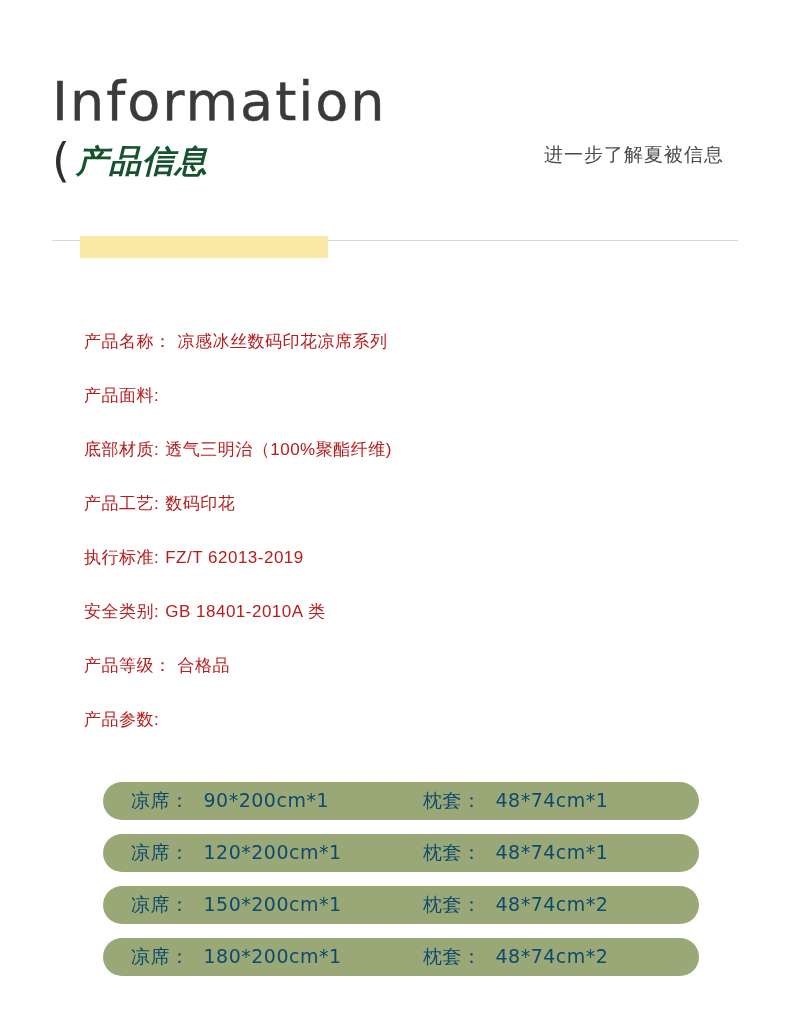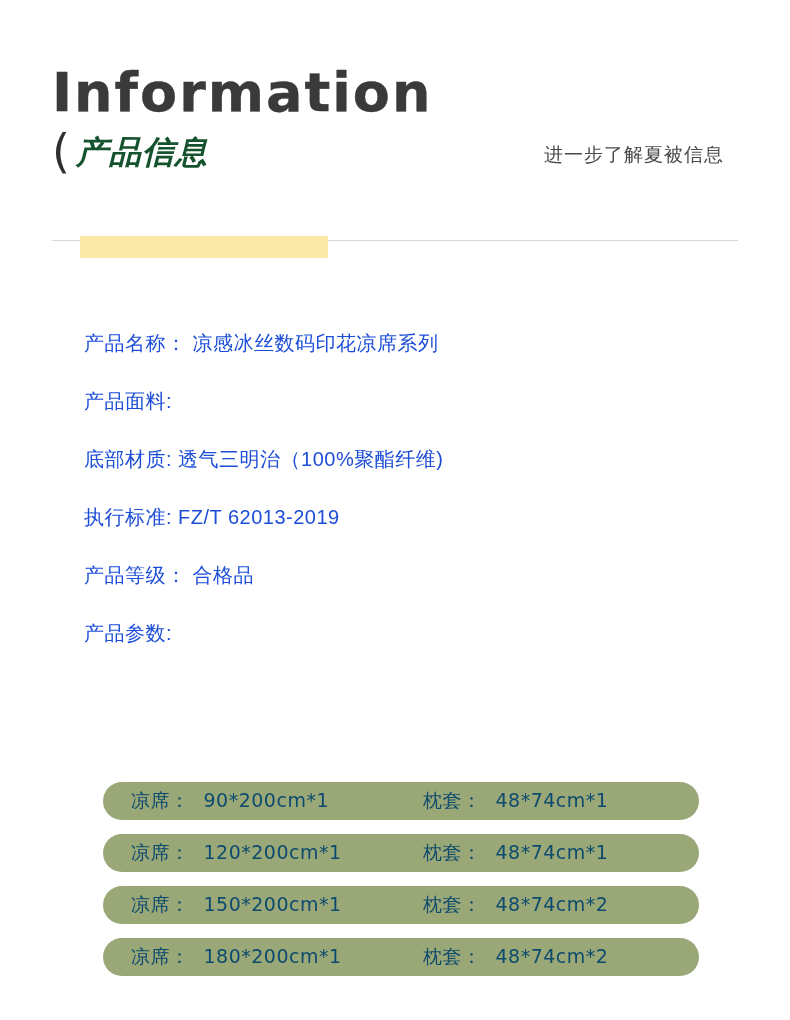--- a/index.html
+++ b/index.html
@@ -28,23 +28,23 @@
     left: 52px;
     top: 58px;
     width: 686px;
   }
 
   .title-en {
     font-family: "DejaVu Sans", sans-serif;
     font-size: 54px;
     letter-spacing: 2px;
     color: #3a3a3a;
-    font-weight: 700;
+    font-weight: 400;
     line-height: 1.05;
-    margin: 7px 0 2px 0;
+    margin: 16px 0 2px 0;
     -webkit-text-stroke: 0.4px #3a3a3a;
   }
 
   .title-cn-row {
     display: flex;
     align-items: flex-end;
     position: relative;
   }
 
   .paren {
@@ -101,22 +101,22 @@
   .specs {
     position: absolute;
     left: 84px;
     top: 330px;
     width: 640px;
   }
 
   .spec-row {
     display: flex;
     align-items: baseline;
-    font-size: 20px;
-    color: #1d4ed8;
+    font-size: 17px;
+    color: #b91c1c;
     margin-bottom: 31px;
     letter-spacing: 0.5px;
   }
 
   .spec-label {
     white-space: nowrap;
   }
 
   .spec-value {
     white-space: nowrap;
@@ -194,22 +194,30 @@
       <span class="spec-value">凉感冰丝数码印花凉席系列</span>
     </div>
     <div class="spec-row">
       <span class="spec-label">产品面料:</span>
     </div>
     <div class="spec-row">
       <span class="spec-label">底部材质:</span>
       <span class="spec-value">透气三明治（100%聚酯纤维)</span>
     </div>
     <div class="spec-row">
+      <span class="spec-label">产品工艺:</span>
+      <span class="spec-value">数码印花</span>
+    </div>
+    <div class="spec-row">
       <span class="spec-label">执行标准:</span>
       <span class="spec-value">FZ/T 62013-2019</span>
+    </div>
+    <div class="spec-row">
+      <span class="spec-label">安全类别:</span>
+      <span class="spec-value">GB 18401-2010A 类</span>
     </div>
     <div class="spec-row">
       <span class="spec-label">产品等级：</span>
       <span class="spec-value">合格品</span>
     </div>
     <div class="spec-row last">
       <span class="spec-label">产品参数:</span>
       <span class="spec-value"></span>
     </div>
   </div>

